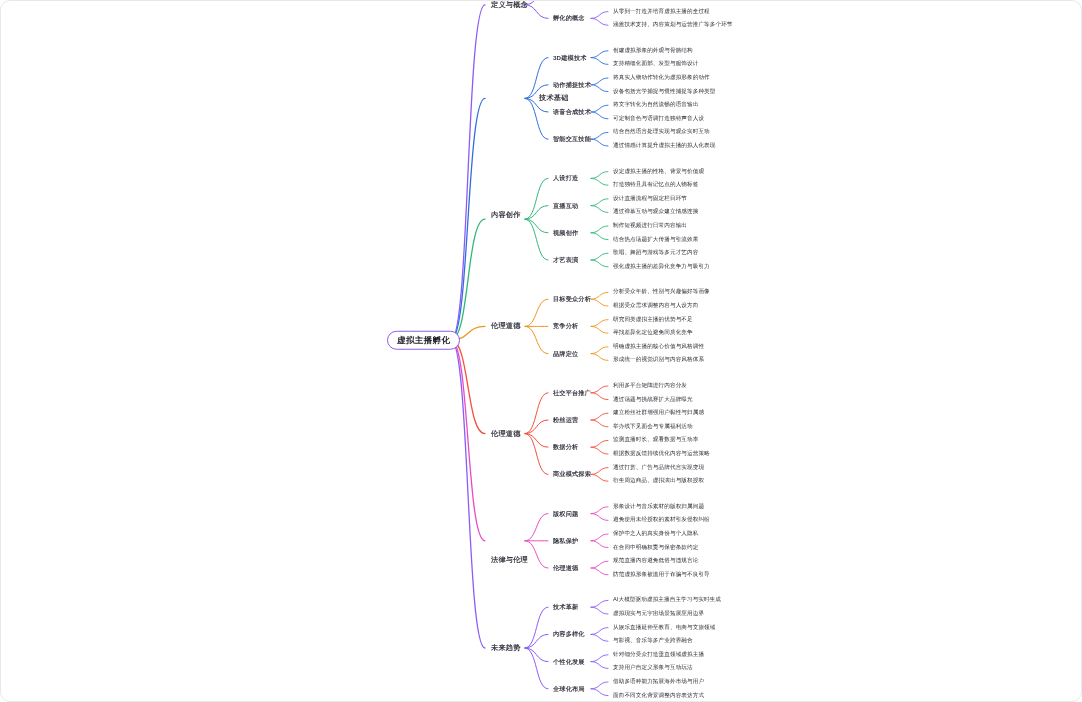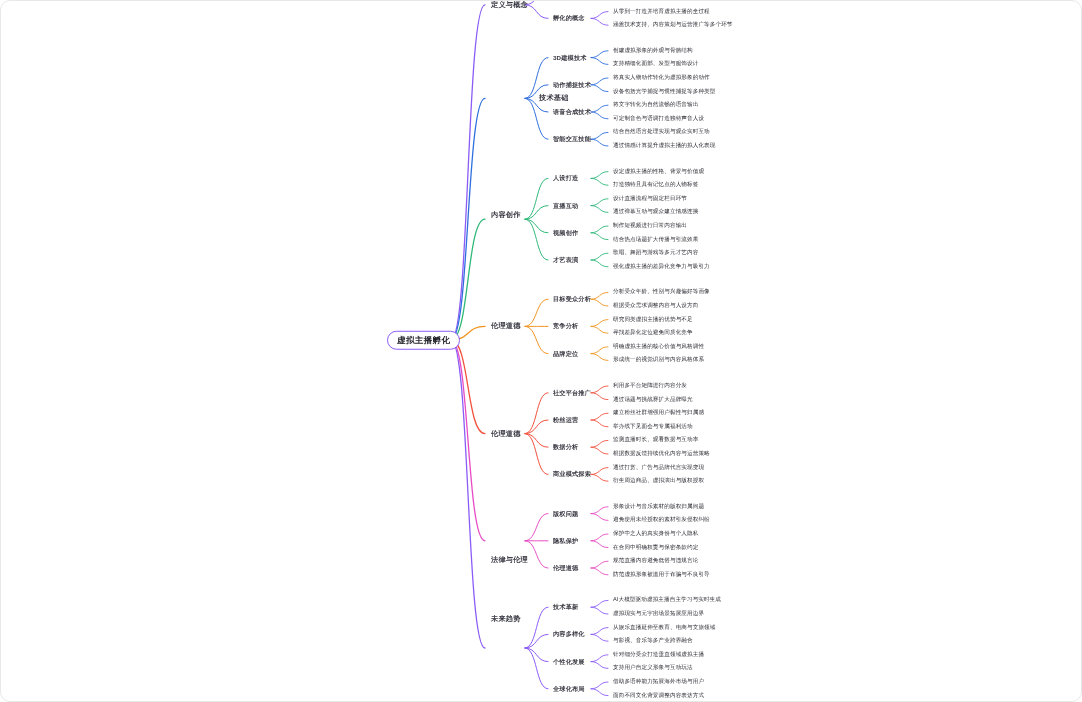--- a/index.html
+++ b/index.html
@@ -207,21 +207,21 @@
       <div class="node l1" style="left: 490px; top: 559px; color: rgb(58, 58, 68);">法律与伦理</div>
       <div class="node l2" style="left: 552px; top: 512.6px; color: rgb(58, 58, 68);">版权问题</div>
       <div class="node l3" style="left: 612px; top: 505.8px;">形象设计与音乐素材的版权归属问题</div>
       <div class="node l3" style="left: 612px; top: 519.4px;">避免使用未经授权的素材引发侵权纠纷</div>
       <div class="node l2" style="left: 552px; top: 539.8px; color: rgb(58, 58, 68);">隐私保护</div>
       <div class="node l3" style="left: 612px; top: 533px;">保护中之人的真实身份与个人隐私</div>
       <div class="node l3" style="left: 612px; top: 546.6px;">在合同中明确权责与保密条款约定</div>
       <div class="node l2" style="left: 552px; top: 567px; color: rgb(58, 58, 68);">伦理道德</div>
       <div class="node l3" style="left: 612px; top: 560.2px;">规范直播内容避免低俗与违规言论</div>
       <div class="node l3" style="left: 612px; top: 573.8px;">防范虚拟形象被滥用于诈骗与不良引导</div>
-      <div class="node l1" style="left: 490px; top: 618px; color: rgb(58, 58, 68);">未来趋势</div>
+      <div class="node l1" style="left: 490px; top: 647px; color: rgb(58, 58, 68);">未来趋势</div>
       <div class="node l2" style="left: 552px; top: 606.2px; color: rgb(58, 58, 68);">技术革新</div>
       <div class="node l3" style="left: 612px; top: 599.4px;">AI大模型驱动虚拟主播自主学习与实时生成</div>
       <div class="node l3" style="left: 612px; top: 613px;">虚拟现实与元宇宙场景拓展应用边界</div>
       <div class="node l2" style="left: 552px; top: 633.4px; color: rgb(58, 58, 68);">内容多样化</div>
       <div class="node l3" style="left: 612px; top: 626.6px;">从娱乐直播延伸至教育、电商与文旅领域</div>
       <div class="node l3" style="left: 612px; top: 640.2px;">与影视、音乐等多产业跨界融合</div>
       <div class="node l2" style="left: 552px; top: 660.6px; color: rgb(58, 58, 68);">个性化发展</div>
       <div class="node l3" style="left: 612px; top: 653.8px;">针对细分受众打造垂直领域虚拟主播</div>
       <div class="node l3" style="left: 612px; top: 667.4px;">支持用户自定义形象与互动玩法</div>
       <div class="node l2" style="left: 552px; top: 687.8px; color: rgb(58, 58, 68);">全球化布局</div>

